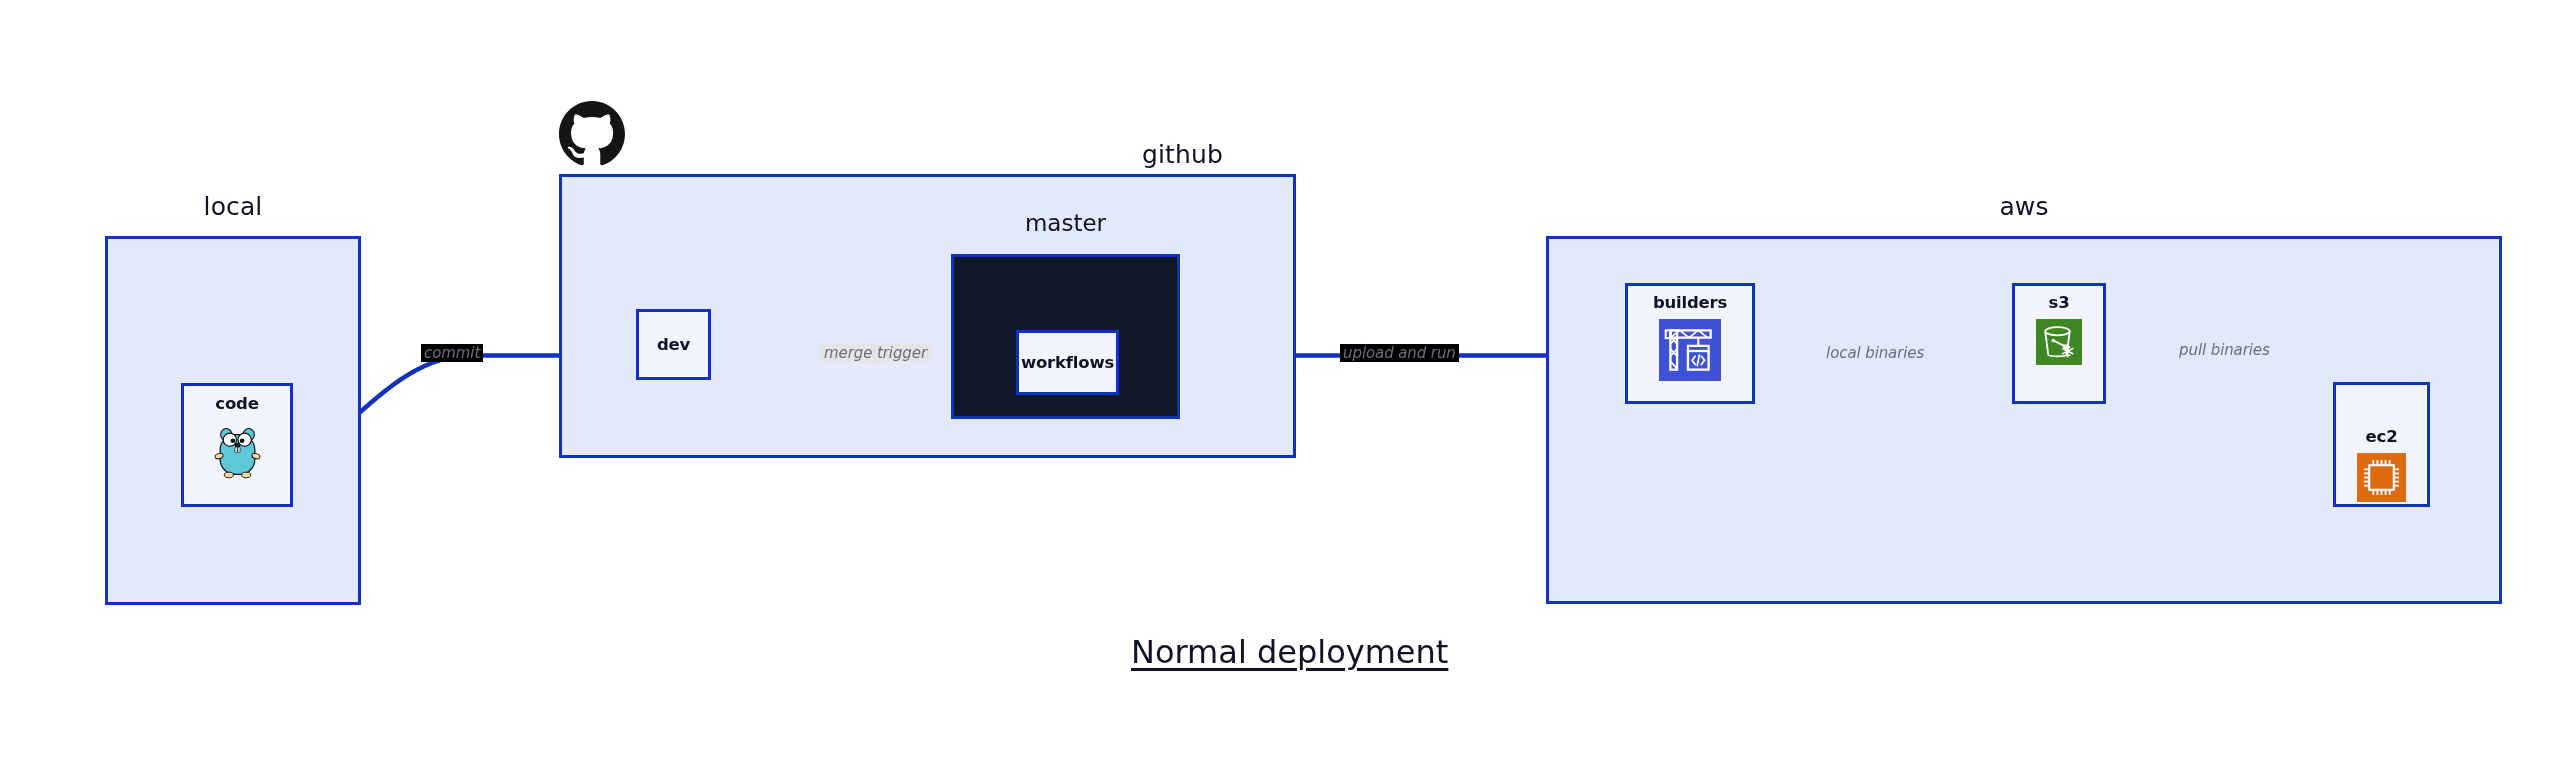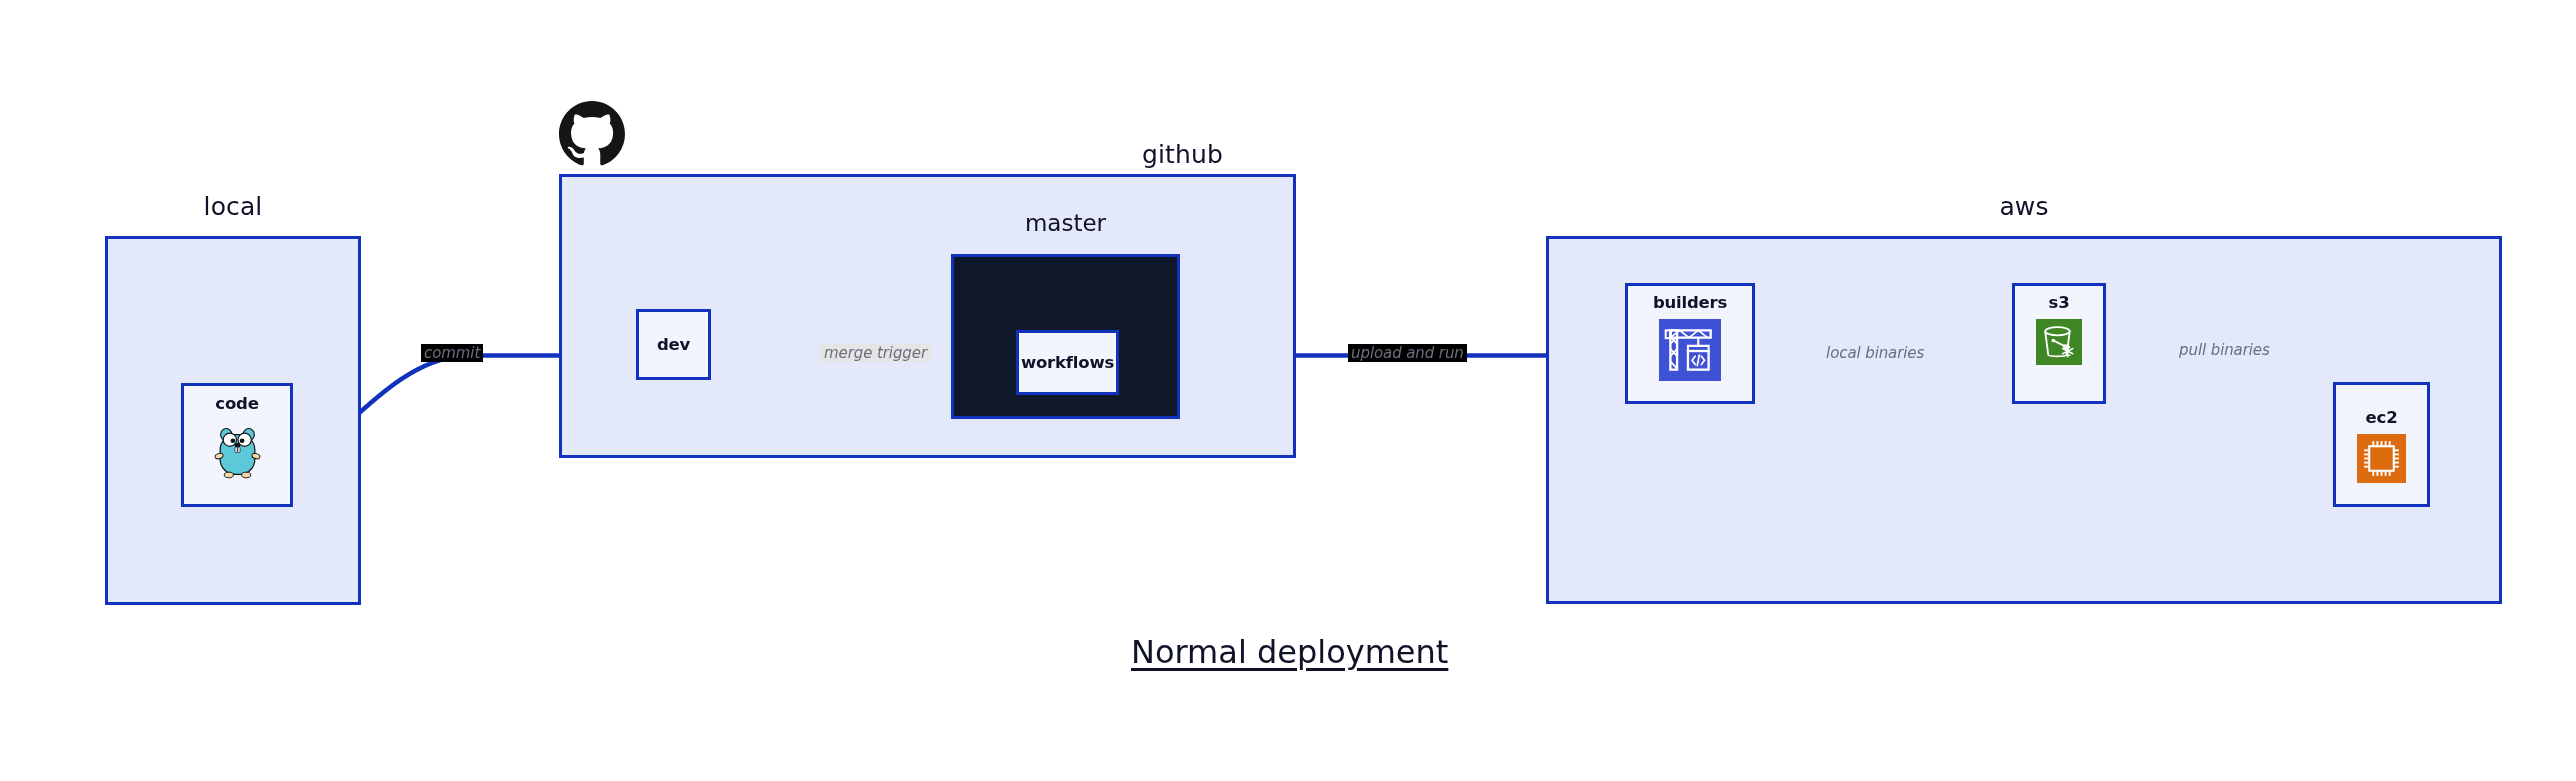--- a/index.html
+++ b/index.html
@@ -234,21 +234,21 @@
             <line x1="62" y1="52" x2="62" y2="74"></line>
             <line x1="52" y1="58" x2="72" y2="68"></line>
             <line x1="72" y1="58" x2="52" y2="68"></line>
             <line x1="58" y1="55" x2="66" y2="55"></line>
             <line x1="58" y1="71" x2="66" y2="71"></line>
           </g>
         </svg>
       </span>
     </div>
 
-    <div class="node-box" style="left:784px; top:143px; width:97px; height:125px; padding-top:23px;">
+    <div class="node-box" style="left:784px; top:143px; width:97px; height:125px; padding-top:23px;justify-content:flex-end;">
       <div class="node-title">ec2</div>
       <span class="node-icon" style="margin-top:7.2px;">
         <svg width="49" height="49" viewBox="0 0 96 96">
           <rect x="0" y="0" width="96" height="96" fill="#dd6b10"></rect>
           <rect x="24" y="24" width="48" height="48" fill="none" stroke="#ffffff" stroke-width="4"></rect>
           <g stroke="#ffffff" stroke-width="3.6" stroke-linecap="butt">
             <line x1="32" y1="14" x2="32" y2="24"></line>
             <line x1="40" y1="14" x2="40" y2="24"></line>
             <line x1="48" y1="14" x2="48" y2="24"></line>
             <line x1="56" y1="14" x2="56" y2="24"></line>
@@ -271,21 +271,21 @@
           </g>
         </svg>
       </span>
     </div>
   </div>
 
   <div class="edge-label on-white" style="left:421px; top:344px;">commit</div>
 
   <div class="edge-label" style="left:820px; top:344px; background:#e5e5e5; padding:0 4.1px;">merge trigger</div>
 
-  <div class="edge-label on-white" style="left:1340px; top:344px;margin-left:8px;">upload and run</div>
+  <div class="edge-label on-white" style="left:1340px; top:344px;">upload and run</div>
 
   <div class="edge-label" style="left:1822px; top:344px; background:#e3e8fa; padding:0 4.1px;">local binaries</div>
 
   <div class="edge-label" style="left:2175px; top:341px; background:#e3e8fa; padding:0 4.1px;">pull binaries</div>
 
   <div id="caption" style="left:1131px; top:633px;">Normal deployment</div>
 
 </div>
 
 

